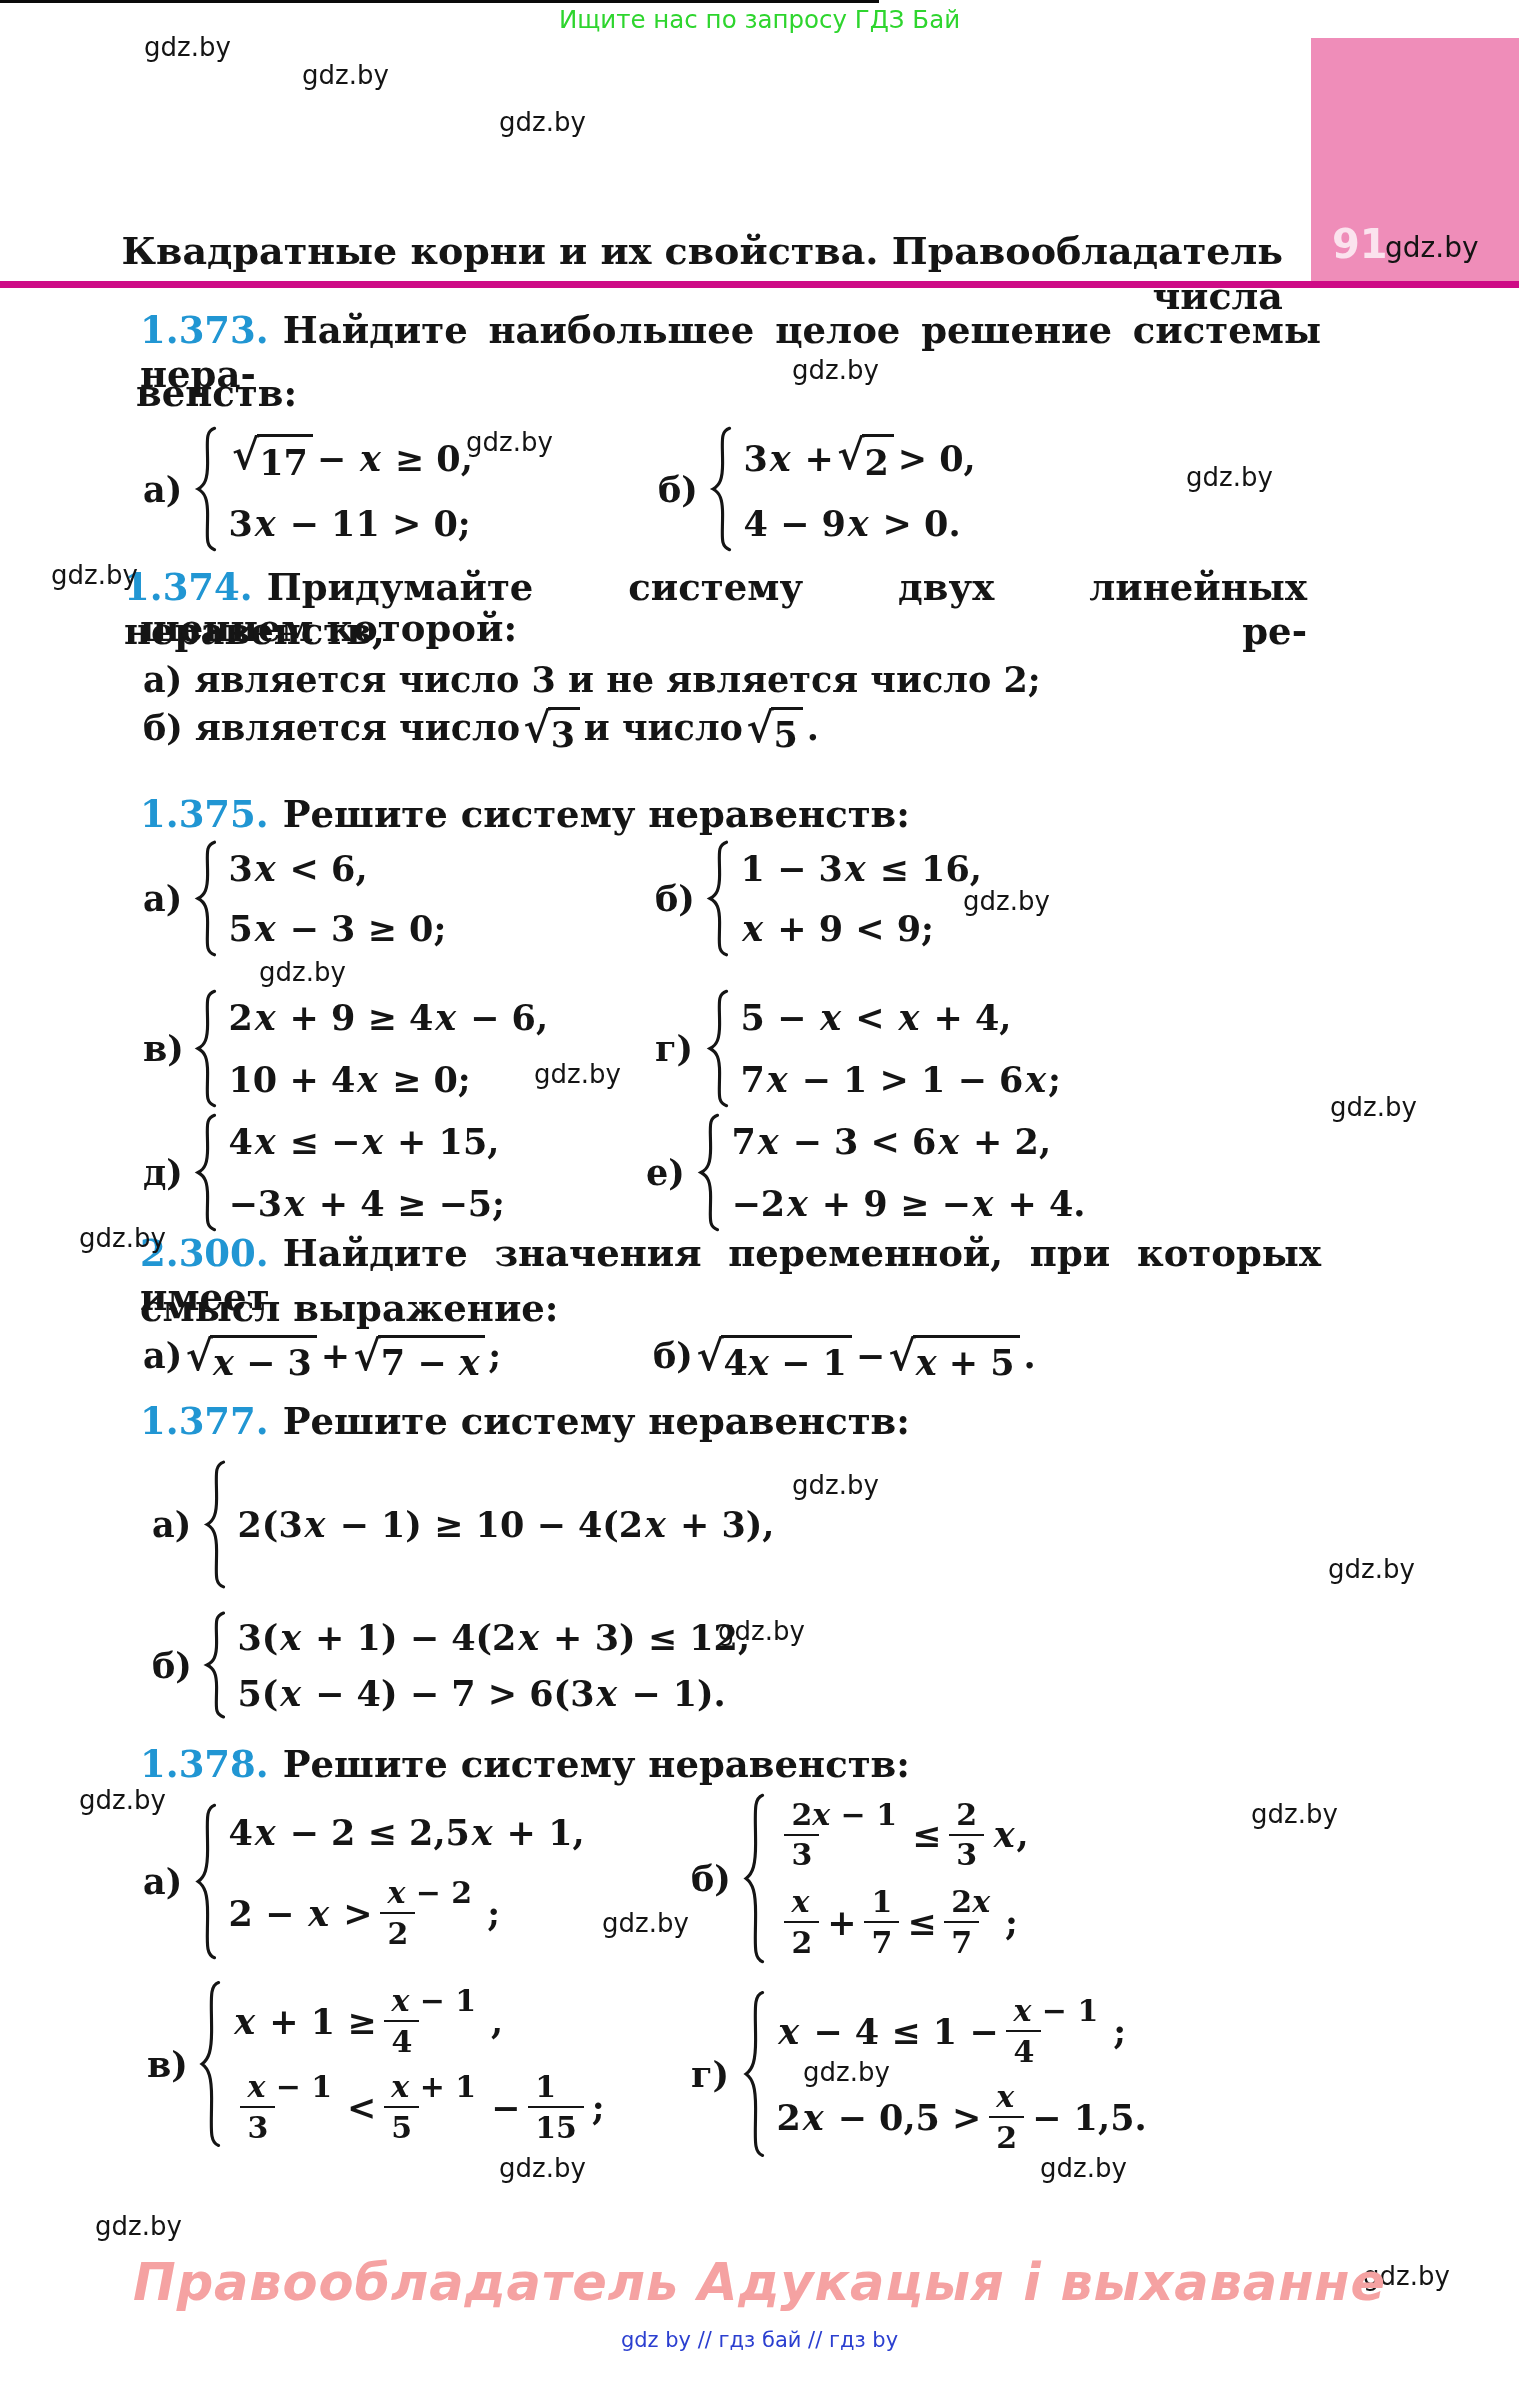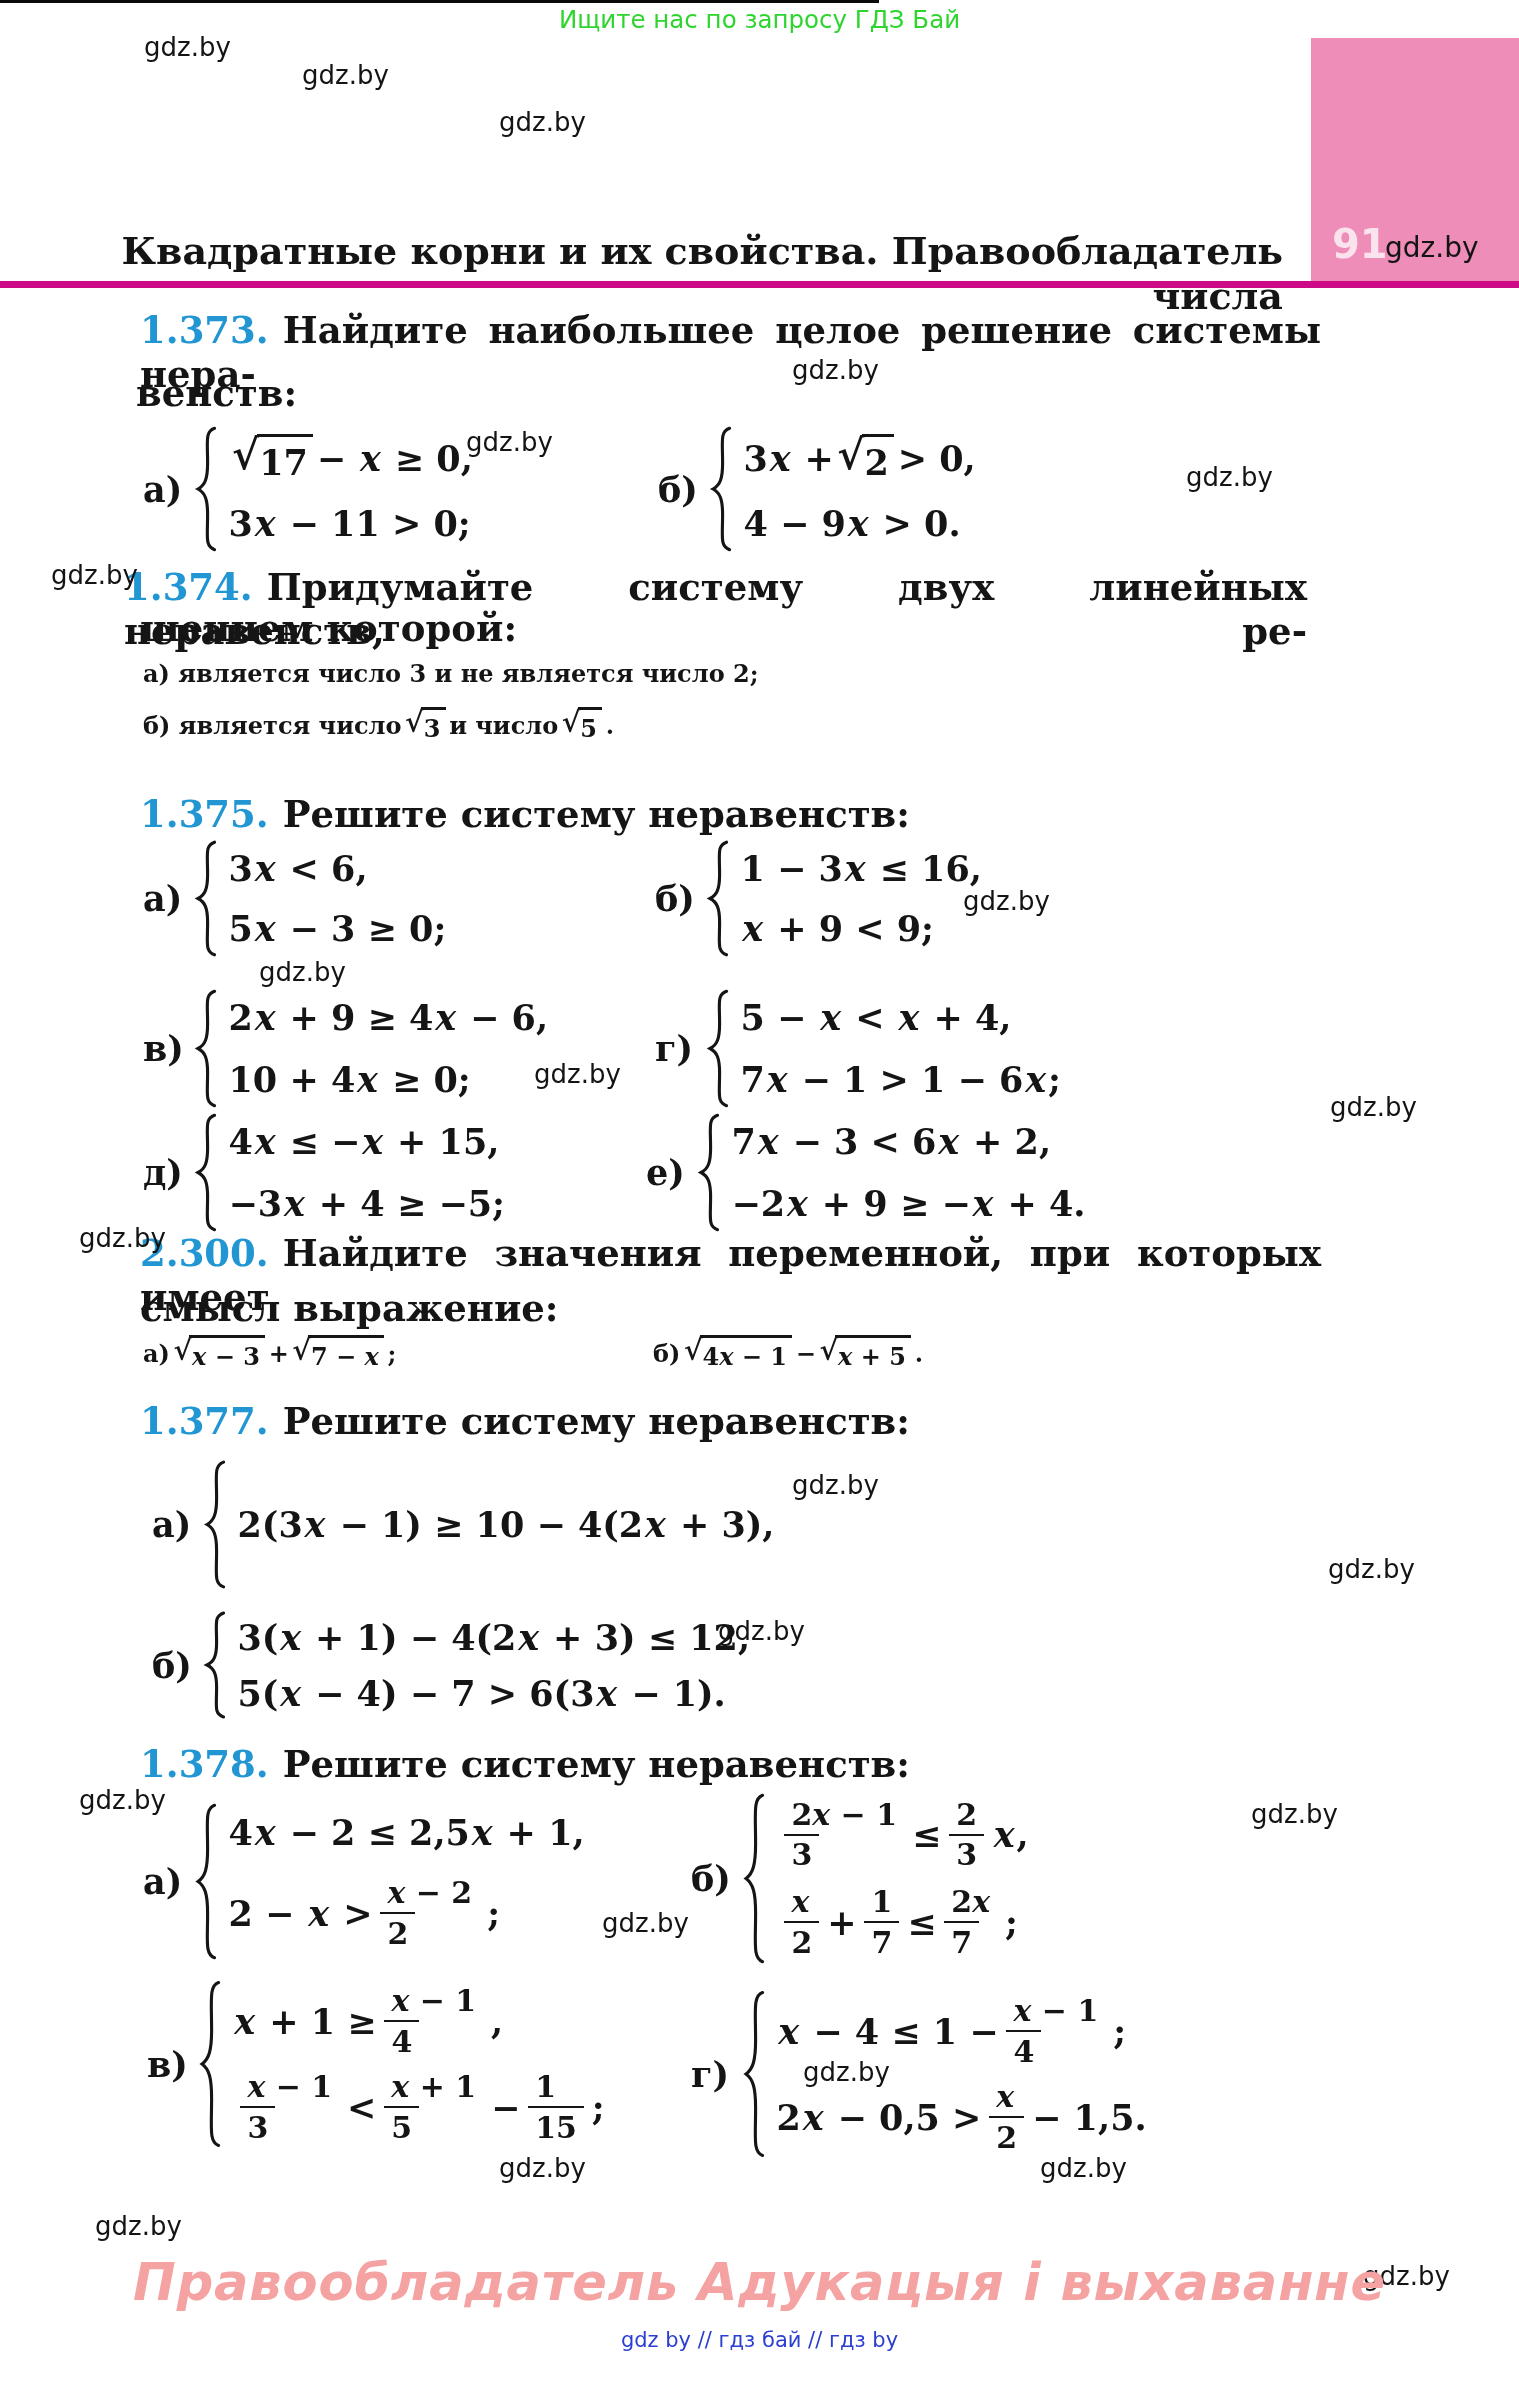--- a/index.html
+++ b/index.html
@@ -19,21 +19,21 @@
   .phead{position:absolute;font-size:37px;font-weight:700;white-space:nowrap;}
   .phead.just{white-space:normal;text-align:justify;text-align-last:justify;}
   .pnum{color:#2196d3;margin-right:14px;}
   .pline2{position:absolute;font-size:37px;font-weight:700;}
 
   .system{position:absolute;display:flex;align-items:center;}
   .syslabel{font-size:35px;font-weight:700;width:49px;flex:0 0 auto;}
   .bracewrap{flex:0 0 auto;display:flex;align-items:center;height:100%;}
   .sysrows{display:flex;flex-direction:column;justify-content:space-around;height:100%;margin-left:10.5px;}
   .mrow{display:flex;align-items:center;white-space:nowrap;font-size:35px;font-weight:700;}
-  .mitem{position:absolute;display:flex;align-items:center;white-space:nowrap;font-size:24px;font-weight:700;}
+  .mitem{position:absolute;display:flex;align-items:flex-start;white-space:nowrap;font-size:35px;font-weight:700;}
   .mtext i{font-style:italic;padding:0 1.8px;}
   .frac{display:inline-flex;flex-direction:column;align-items:flex-start;font-size:30px;line-height:1.12;margin:0 7.9px;}
   .fn{padding:0 7px 2.6px;}
   .fd{border-top:2.6px solid #151515;padding:2.6px 7px 0;}
   .sqrt{display:inline-flex;align-items:flex-start;margin:0 3.5px;}
   .rsign{font-size:1.18em;line-height:.85;margin-right:-2.6px;transform:translateY(2.6px);}
   .rad{border-top:3.1px solid #151515;padding:4.4px 5.3px 0 2.6px;}
 
   .wm{position:absolute;font-family:"DejaVu Sans","Liberation Sans",sans-serif;font-size:26px;color:#141414;}
   .copyright{position:absolute;left:0;top:2253px;width:100%;text-align:center;

